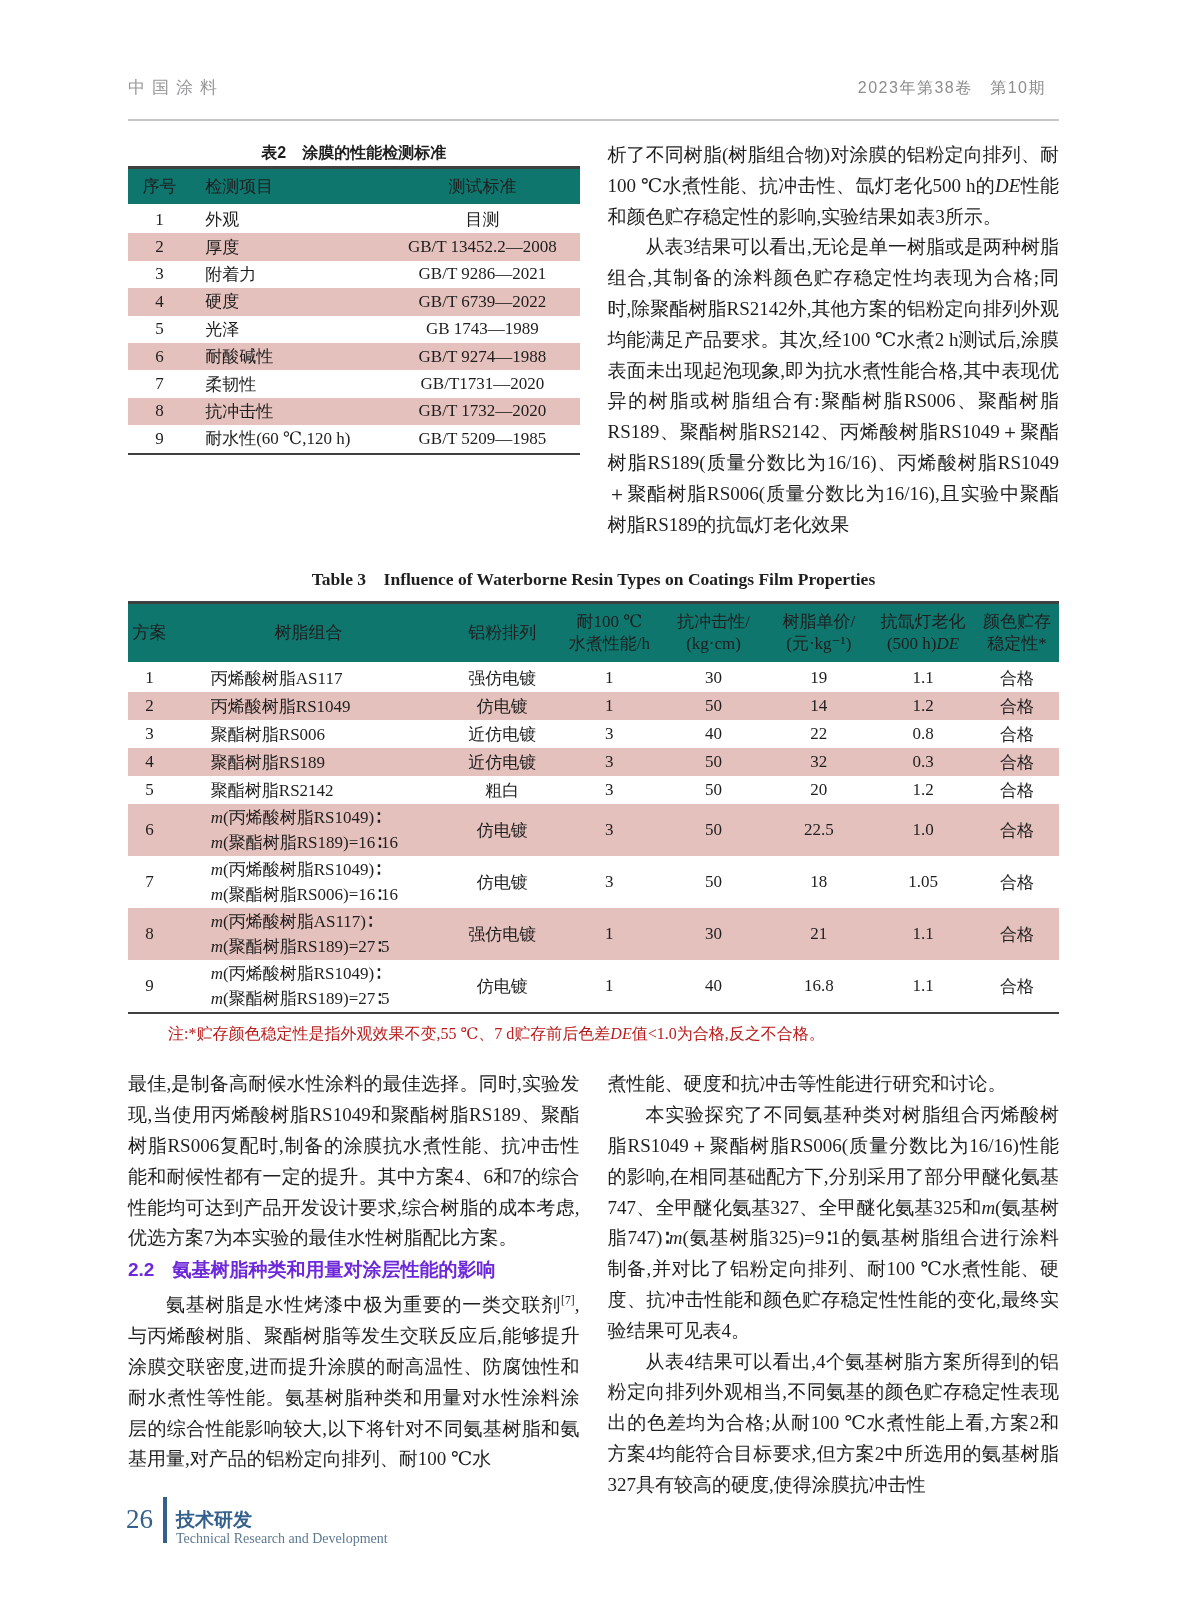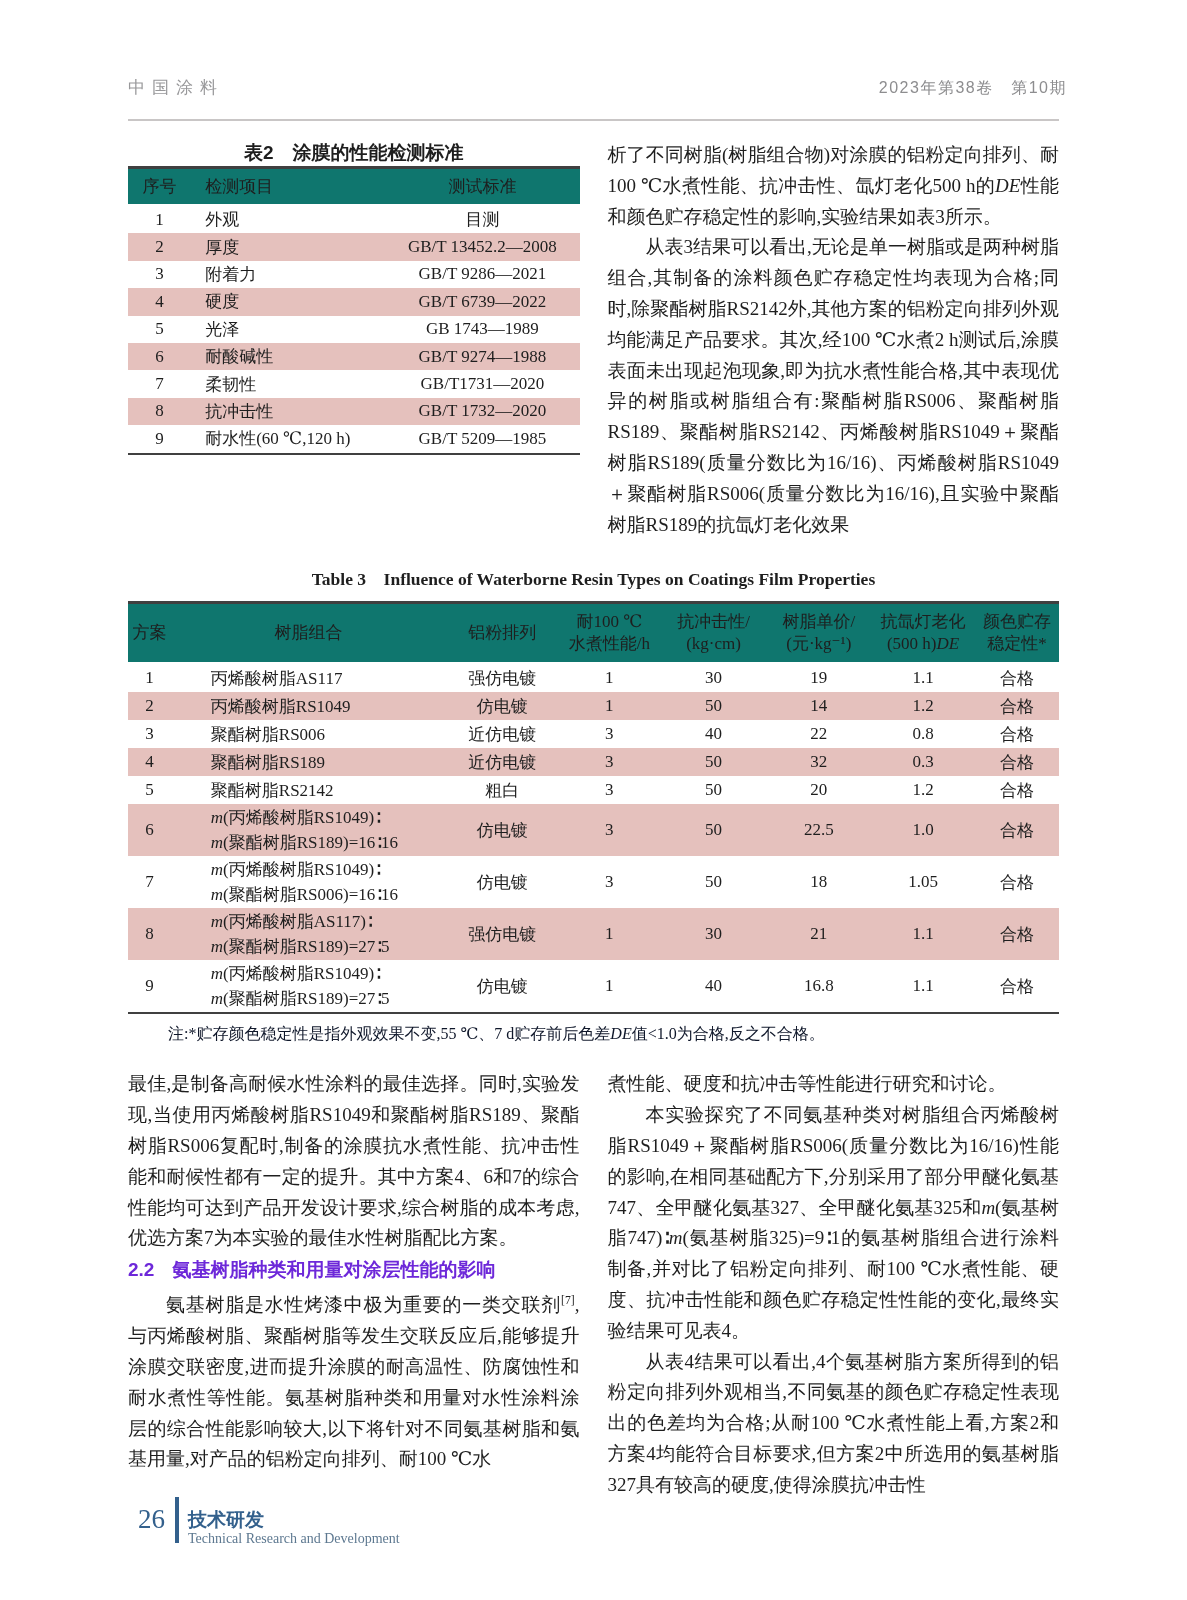--- a/index.html
+++ b/index.html
@@ -2,64 +2,64 @@
 <html lang="zh"><head>
 <meta charset="utf-8">
 <style>
   html,body { margin:0; padding:0; background:#ffffff; }
   .page {
     position:relative; width:1187px; height:1600px; background:#ffffff;
     font-family:"Liberation Serif","DejaVu Serif",serif; color:#1e1e1e; overflow:hidden;
   }
   
   .page-header {
-    position:absolute; top:76px; left:128px; right:120px;
+    position:absolute; top:76px; left:128px; right:141px;
     display:flex; justify-content:space-between; align-items:baseline;
     font-family:"Liberation Sans","DejaVu Sans",sans-serif;
   }
   .journal { color:#98989a; font-size:17px; letter-spacing:7px; }
   .issue   { color:#8d8d8f; font-size:16px; letter-spacing:1.5px; }
   .header-rule { position:absolute; top:119px; left:128px; right:128px; height:1.5px; background:#c9c6c6; }
   
   .content { padding:140px 128px 0 128px; }
   .row { display:flex; gap:28px; }
   .col { width:451.5px; }
   .text-col { font-size:19px; line-height:30.8px; text-align:justify; }
   .text-col p { margin:0; }
   p.ind { text-indent:2em; }
   sup { font-size:0.62em; }
   i { font-style:italic; }
   
-  .tbl-title-cn { text-align:center; font-weight:bold; font-size:19px;
+  .tbl-title-cn { text-align:center; font-weight:bold; font-size:16px;
                   font-family:"Liberation Sans","DejaVu Sans",sans-serif; line-height:26px; }
   .tbl-title-en { text-align:center; font-weight:bold; font-size:17.5px;
                   font-family:"Liberation Serif","DejaVu Serif",serif; line-height:26px; margin:3px 0 9px 0; }
   
   .tbl { border-collapse:collapse; width:100%;
          border-top:3px solid #404040; border-bottom:2px solid #404040; }
   .tbl th, .tbl td { padding:0; font-weight:normal; text-align:center; font-size:17px; }
   .tbl th { background:#0f766e; border-bottom:2px solid #ffffff; }
   tr.alt { background:#e5c1bd; }
   .tbl2 th { height:35px; }
   .tbl2 td { height:27.4px; }
   .tl { text-align:left !important; padding-left:14px !important; }
   .tbl3 th { height:58px; white-space:pre-line; line-height:1.32; }
   .tbl3 td { height:28px; }
   .tbl3 tr.dbl td { height:52px; }
   .combo { text-align:left !important; padding-left:40px !important; white-space:pre-line; line-height:1.5; }
-  .tbl-note { margin:10px 0 0 40px; color:#0f172a; font-size:16px; }
+  .tbl-note { margin:10px 0 0 40px; color:#b91c1c; font-size:16px; }
   
   .section-heading { font-family:"Liberation Sans","DejaVu Sans",sans-serif; font-weight:bold;
                      color:#6d28d9; font-size:19px; line-height:32px; }
   .sec-no { margin-right:18px; }
   
   .table3-section { margin-top:26px; }
   .bottom-row { margin-top:24px; }
   
-  .footer { position:absolute; left:138px; top:1492px; display:flex; align-items:center; }
+  .footer { position:absolute; left:126px; top:1492px; display:flex; align-items:center; }
   .page-num { font-size:27px; color:#33608c; margin-right:10px; font-family:"Liberation Serif",serif; }
   .footer-bar { width:4px; height:46px; background:#33608c; margin-right:9px; }
   .footer-text { display:flex; flex-direction:column; justify-content:center;margin-top:16px; }
   .footer-text .cn { font-family:"Liberation Sans","DejaVu Sans",sans-serif; font-weight:bold;
                      font-size:19px; color:#33608c; line-height:23px; }
   .footer-text .en { font-size:14px; color:#5d7890; line-height:16px; font-family:"Liberation Serif",serif; }
 </style>
 </head>
 <body>
 

